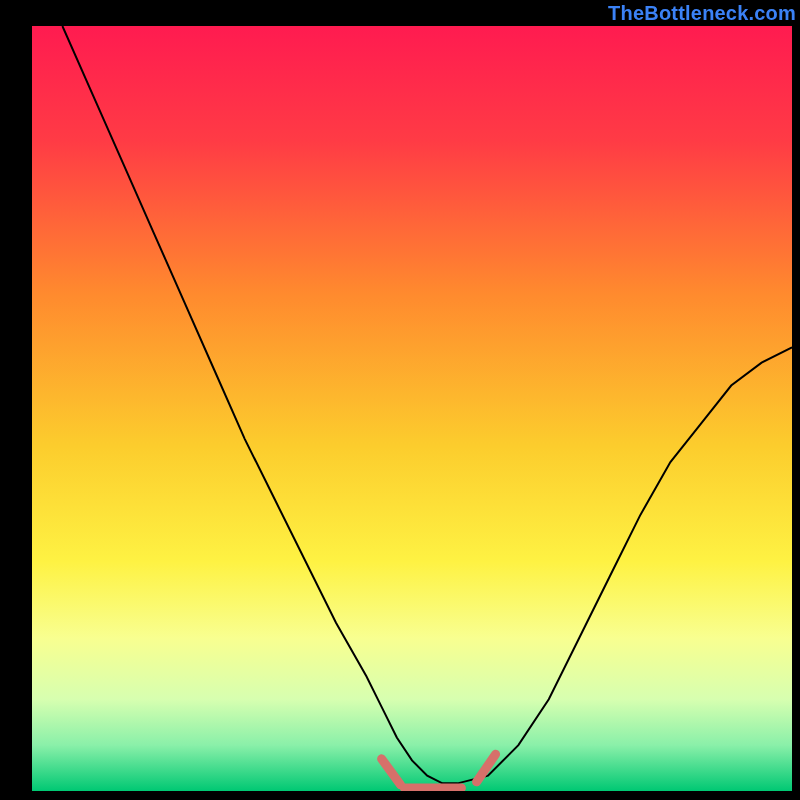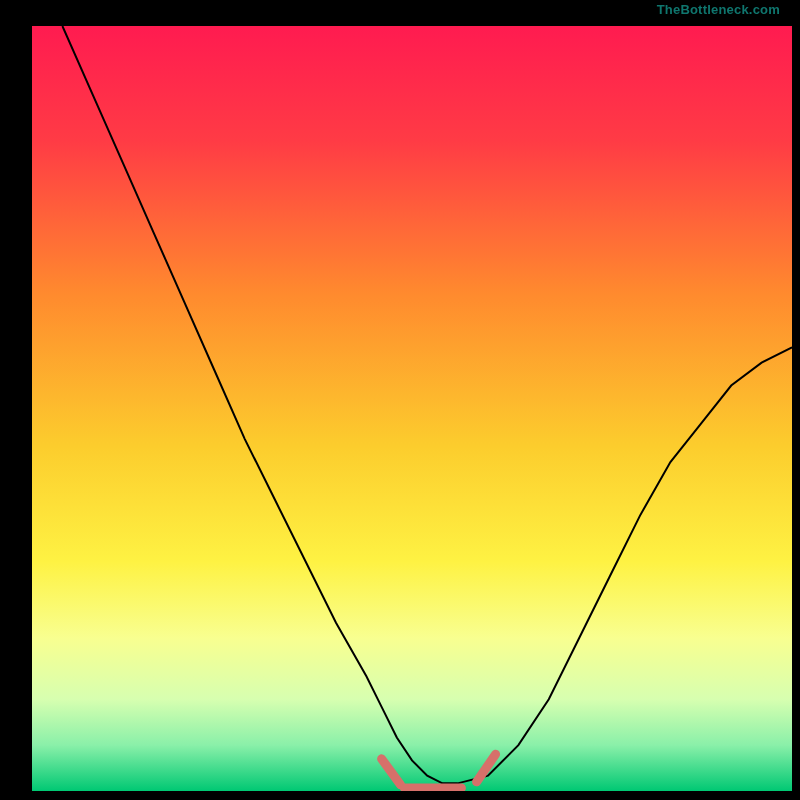--- a/index.html
+++ b/index.html
@@ -13,23 +13,23 @@
   }
   .frame {
     position: relative;
     width: 800px;
     height: 800px;
     background: #000;
   }
   .watermark {
     position: absolute;
     top: 2px;
-    right: 20px;
-    color: #0f766e;
-    font-size: 13px;
+    right: 4px;
+    color: #3b82f6;
+    font-size: 20px;
     font-weight: bold;
     letter-spacing: 0.2px;
     z-index: 10;
   }
   .plot-wrap {
     position: absolute;
     left: 32px;
     top: 26px;
     width: 760px;
     height: 765px;

